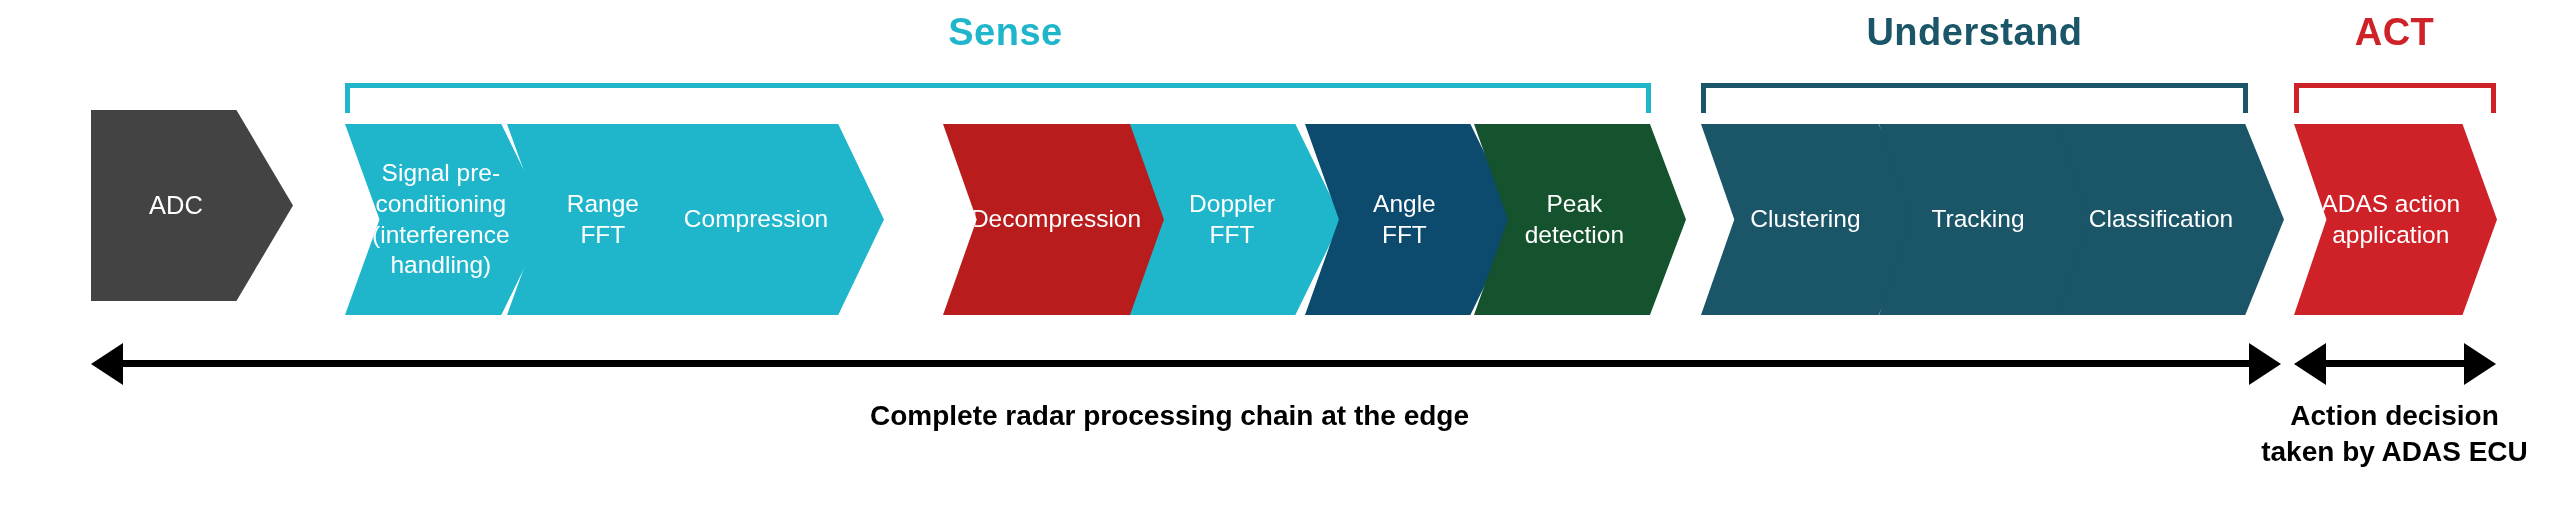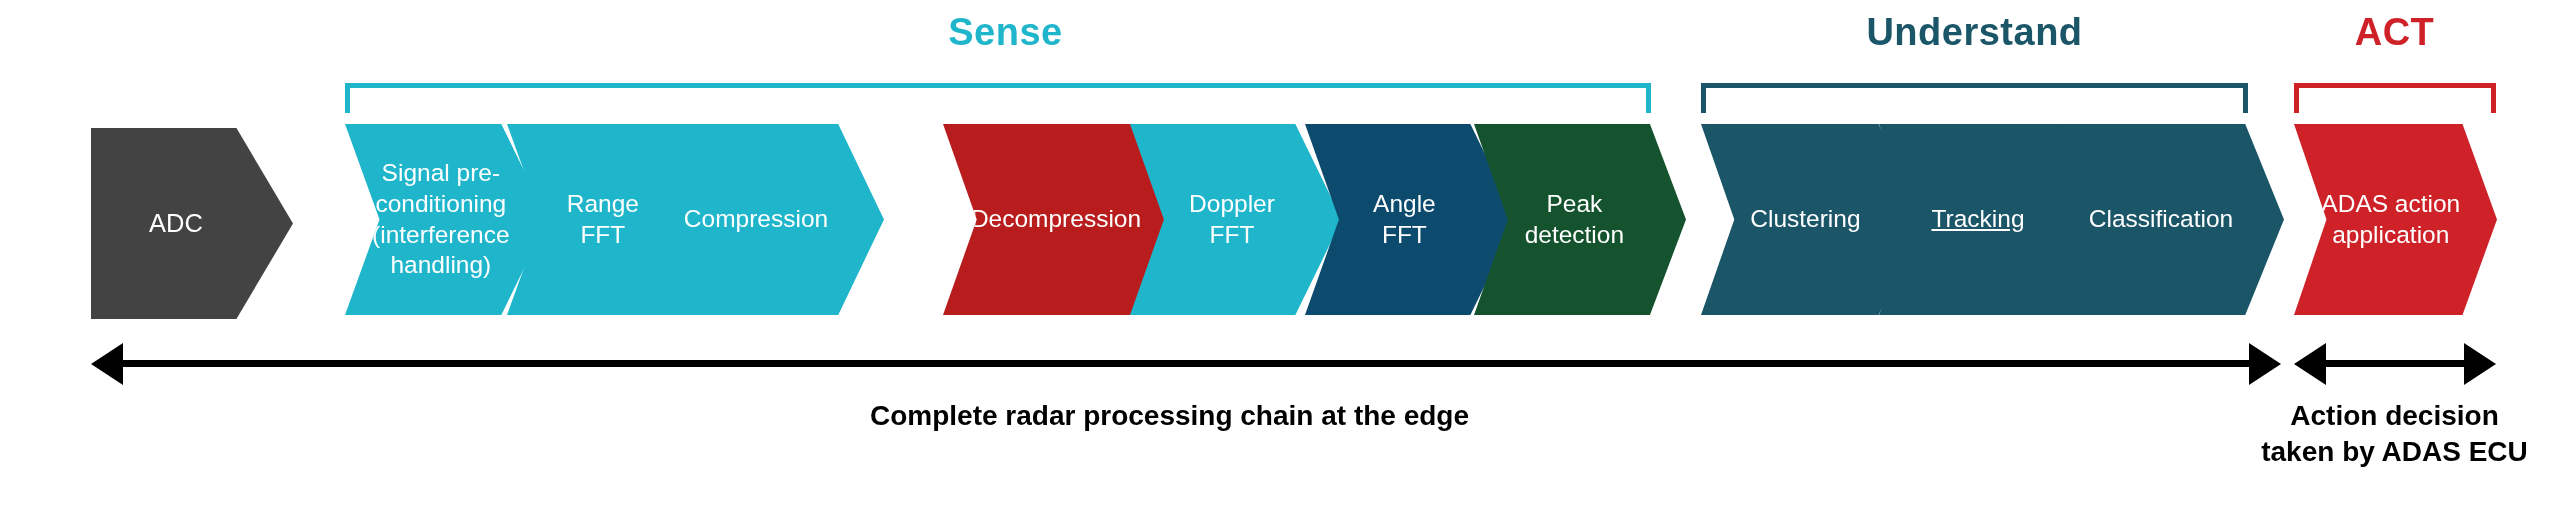--- a/index.html
+++ b/index.html
@@ -9,21 +9,21 @@
   .grp-label{position:absolute;font-weight:bold;font-size:38px;letter-spacing:0.5px;white-space:nowrap;text-align:center;}
 
   .bracket{position:absolute;height:30px;}
   .bracket .top{position:absolute;left:0;right:0;top:0;height:4.7px;}
   .bracket .lt,.bracket .rt{position:absolute;top:0;width:4.7px;height:30px;}
   .bracket .lt{left:0;} .bracket .rt{right:0;}
 
   .chev{position:absolute;top:124px;height:191px;display:flex;align-items:center;justify-content:center;}
   .chev .txt{position:relative;color:#ffffff;font-size:24.5px;line-height:1.26;text-align:center;white-space:pre-line;z-index:2;}
 
-  .adc{position:absolute;left:91px;top:128px;width:202px;height:191px;background:#434343;
+  .adc{position:absolute;left:91px;top:110px;width:202px;height:191px;background:#434343;
        clip-path:polygon(0 0, 72% 0, 100% 50%, 72% 100%, 0 100%);
        display:flex;align-items:center;justify-content:center;}
   .adc .txt{color:#fff;font-size:25.5px;margin-right:32px;}
 
   .axis{position:absolute;height:6.6px;background:#000;top:360px;}
   .ahead{position:absolute;top:343px;width:0;height:0;border-top:21px solid transparent;border-bottom:21px solid transparent;}
   .ahead.left{border-right:32px solid #000;}
   .ahead.right{border-left:32px solid #000;}
 
   .cap{position:absolute;text-align:center;font-weight:bold;font-size:28px;color:#000;line-height:1.3;white-space:pre-line;}
@@ -103,21 +103,21 @@
 detection</span>
   </div>
 
   <div class="chev" style="left:1701px;width:222px;background:#1A5568;
               clip-path:polygon(0 0, 80% 0, 100% 50%, 80% 100%, 0 100%, 15% 50%);">
     <span class="txt" style="margin-right:13.2px;">Clustering</span>
   </div>
 
   <div class="chev" style="left:1879px;width:222px;background:#1A5568;
               clip-path:polygon(0 0, 80% 0, 100% 50%, 80% 100%, 0 100%, 15% 50%);">
-    <span class="txt" style="margin-right:24px;text-decoration:underline;">Tracking</span>
+    <span class="txt" style="margin-right:24px;">Tracking</span>
   </div>
 
   <div class="chev" style="left:2056px;width:228px;background:#1A5568;
               clip-path:polygon(0 0, 83% 0, 100% 50%, 83% 100%, 0 100%, 15% 50%);">
     <span class="txt" style="margin-right:18px;">Classification</span>
   </div>
 
   <div class="chev" style="left:2294px;width:203px;background:#CE2128;
               clip-path:polygon(0 0, 83% 0, 100% 50%, 83% 100%, 0 100%, 16% 50%);">
     <span class="txt" style="margin-right:9.4px;">ADAS action

